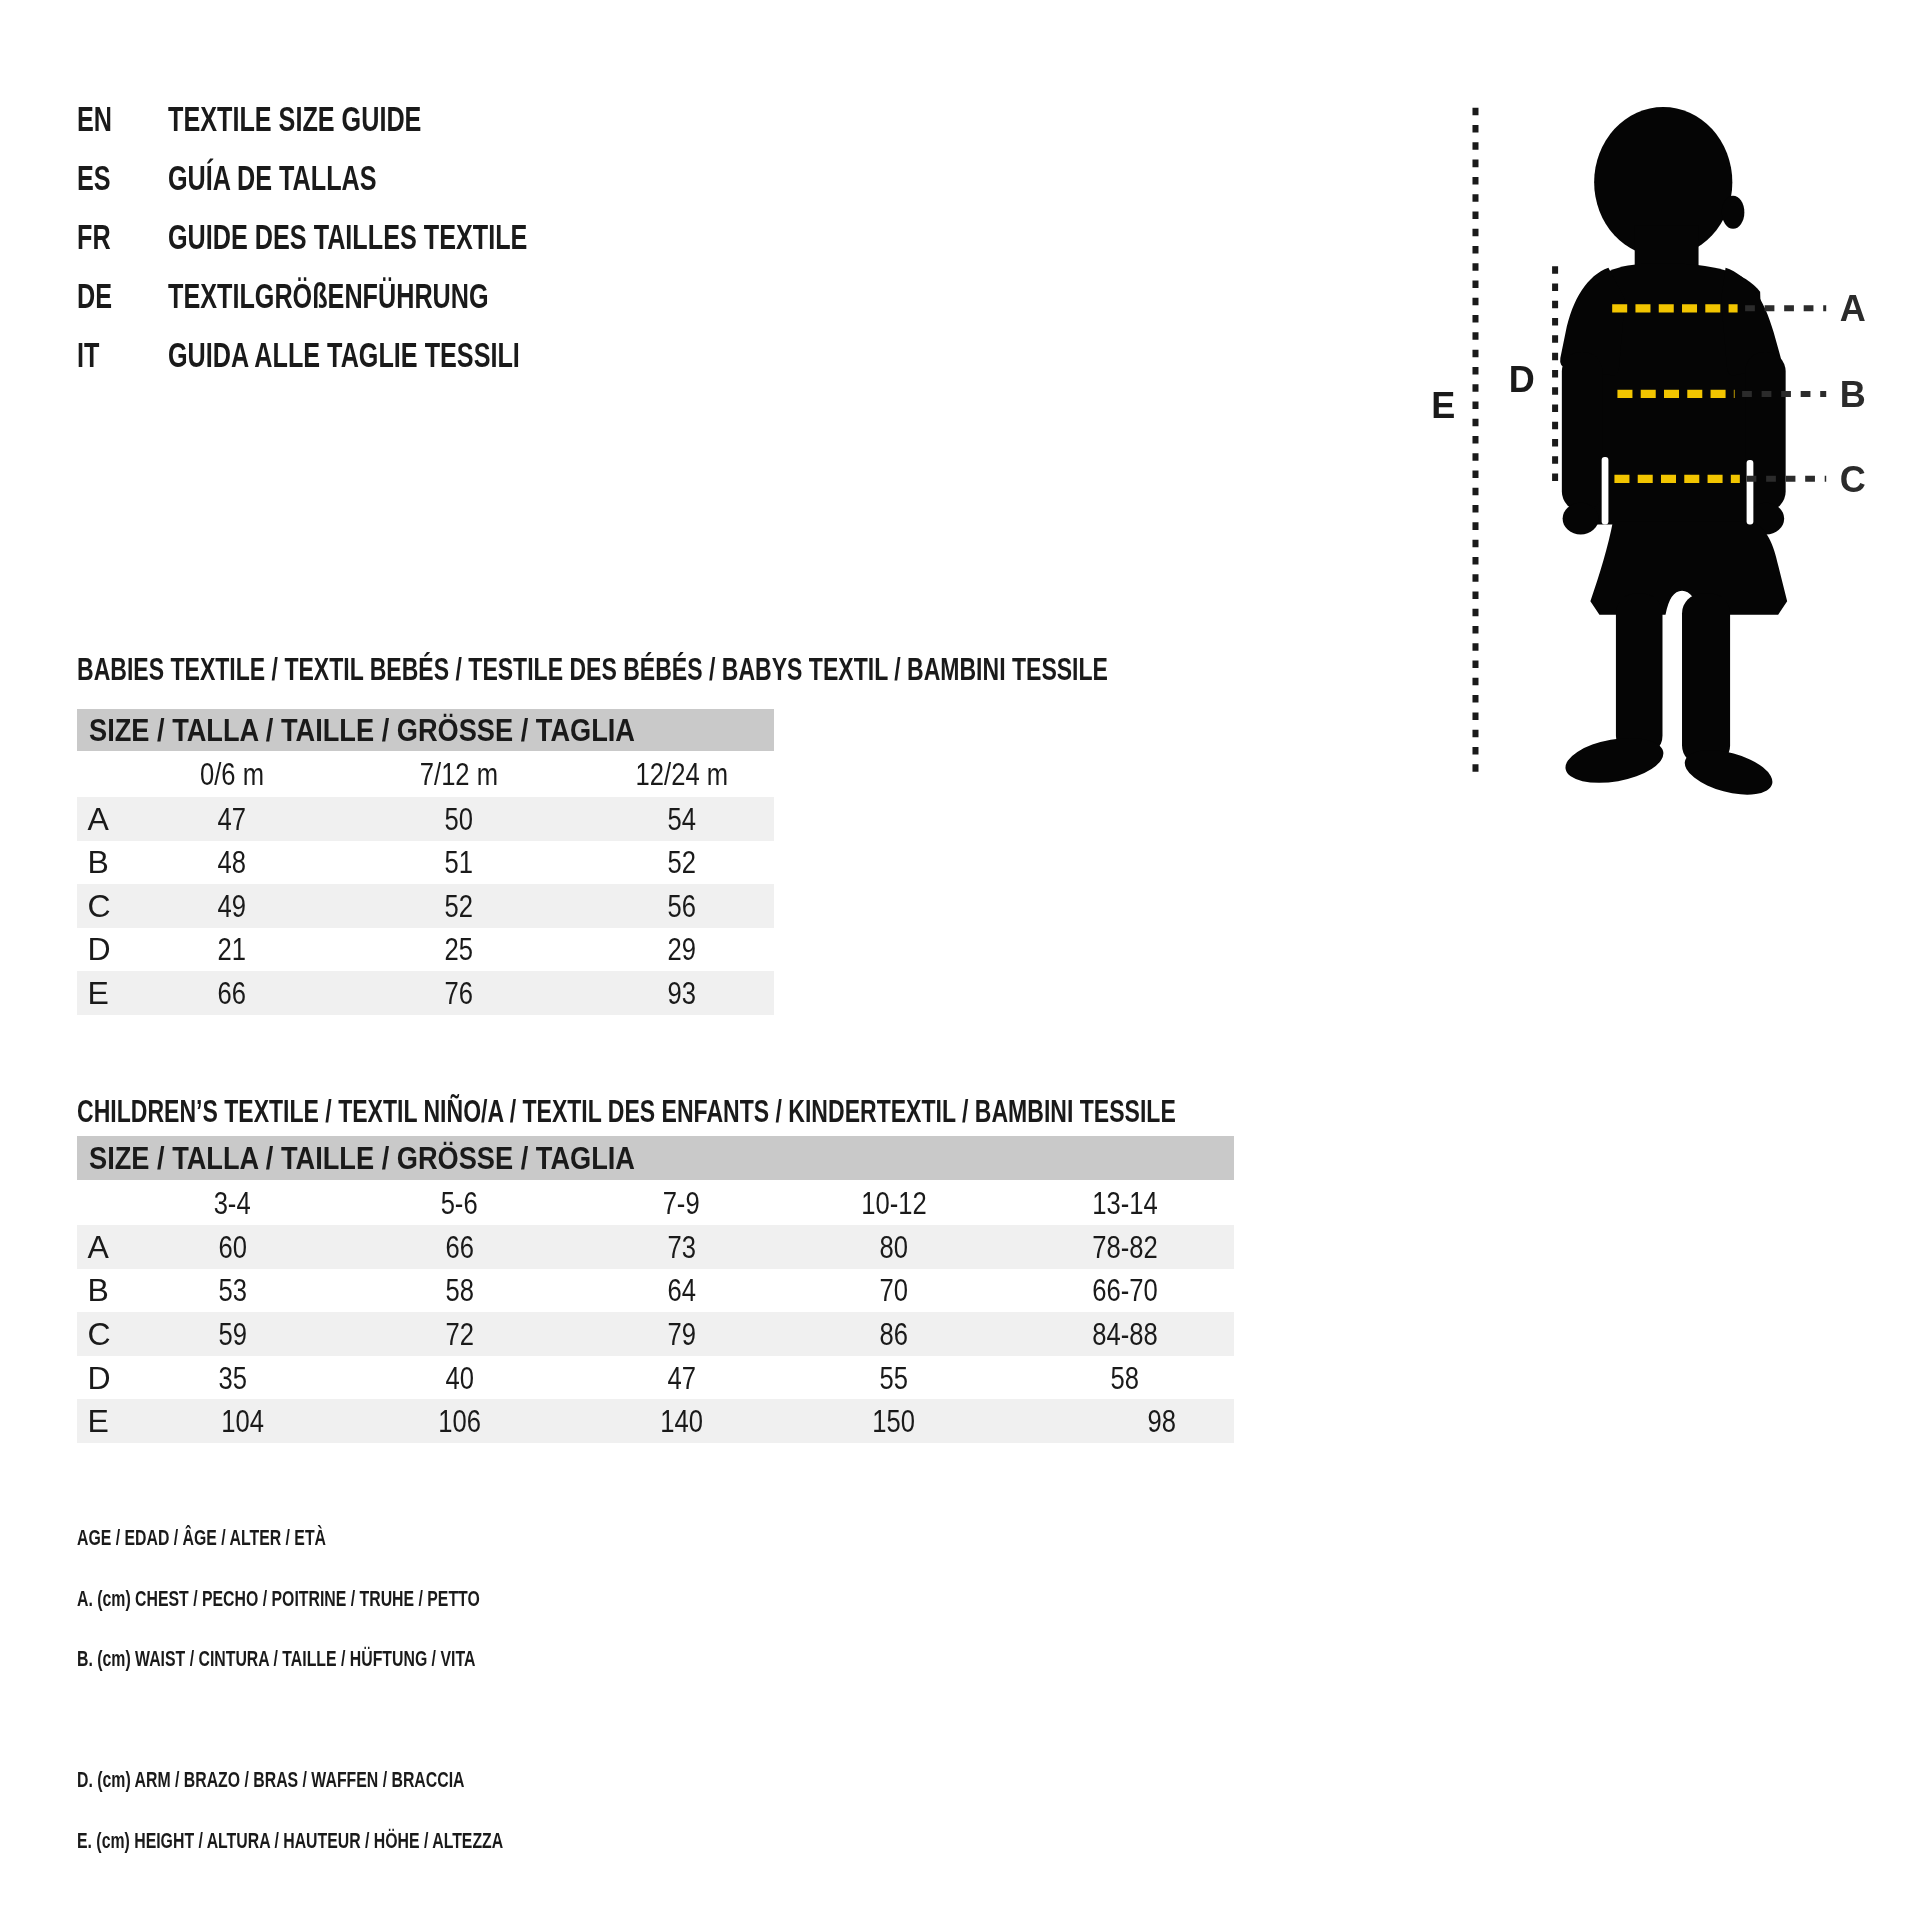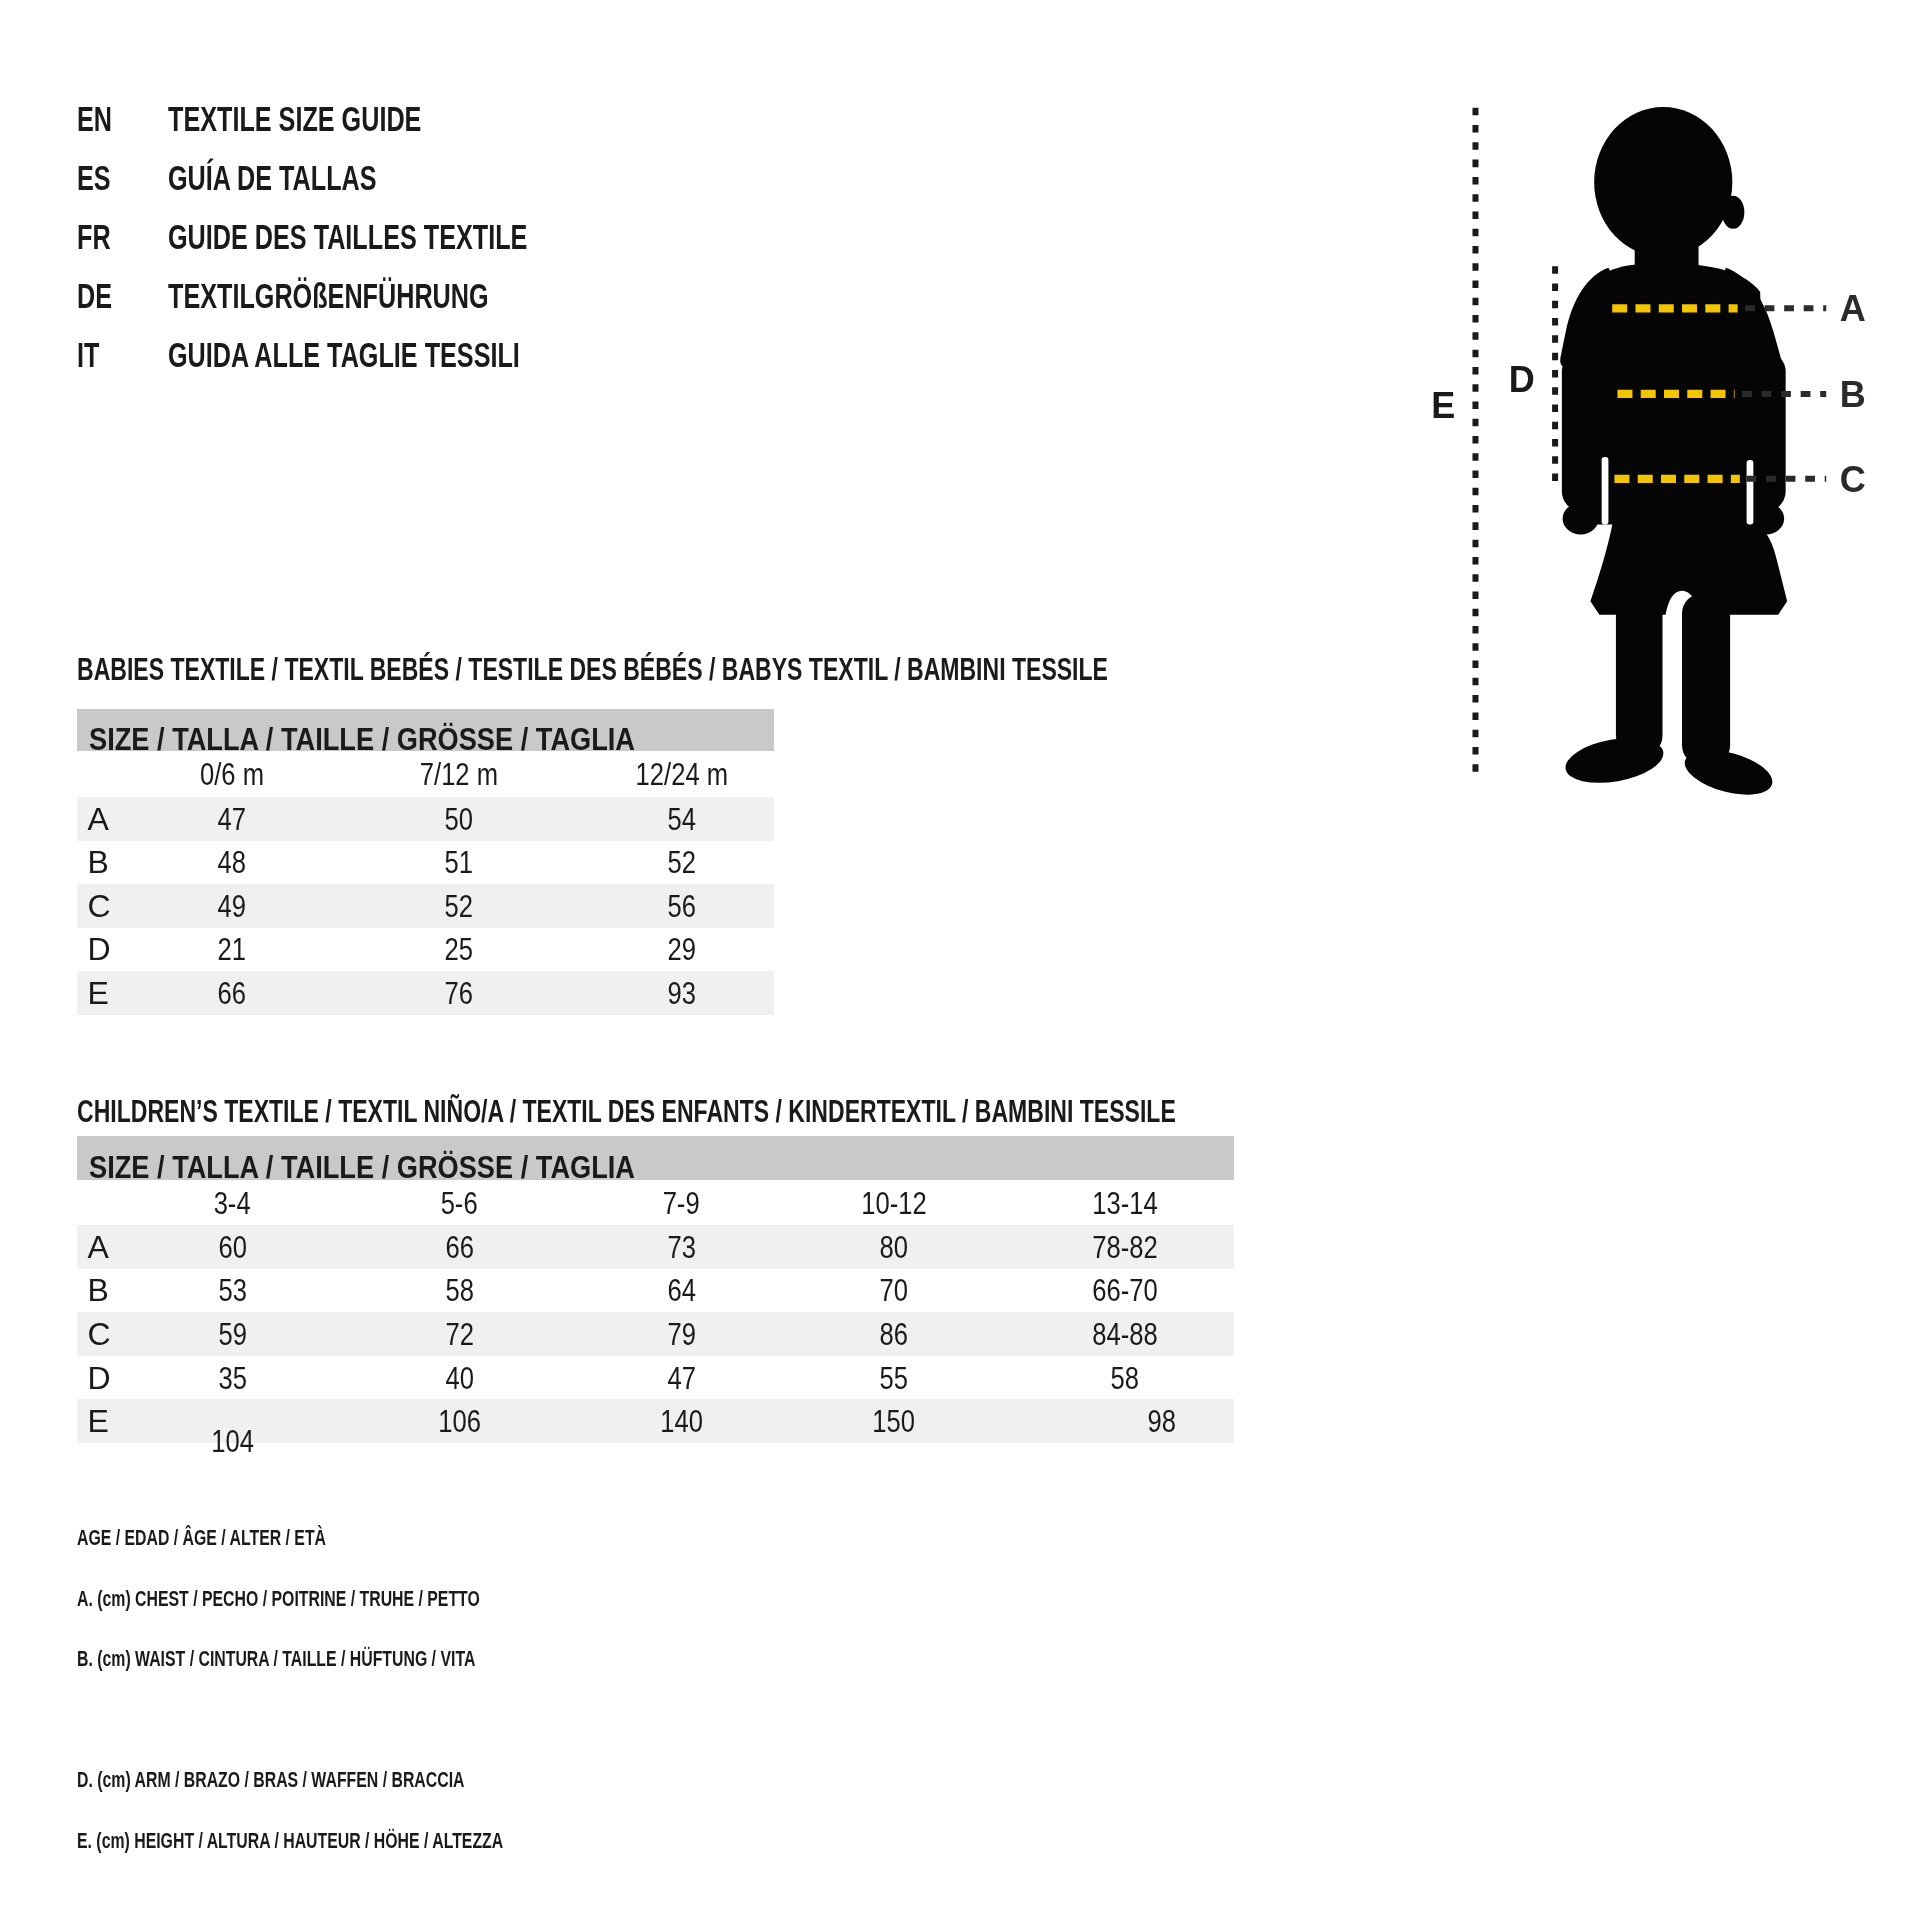--- a/index.html
+++ b/index.html
@@ -15,21 +15,21 @@
   
   .lang-block{top:89px;left:77px;}
   .lang-row{display:flex;height:59px;line-height:59px;font-size:35px;font-weight:700;}
   .lang-code{width:91px;flex:0 0 91px;}
 
   
   .section-heading{left:77px;height:42px;line-height:42px;font-size:32px;font-weight:700;}
 
   
   .size-bar{left:77px;background:#c9c9c9;font-size:32px;font-weight:700;}
-  .size-bar .size-bar-text{position:absolute;left:12px;top:9px;height:100%;display:flex;align-items:center;}
+  .size-bar .size-bar-text{position:absolute;left:12px;top:0;height:100%;display:flex;align-items:center;}
 
   
   .trow{left:77px;height:44px;}
   .trow.stripe{background:#f0f0f0;}
   .rlabel{position:absolute;left:10.5px;top:0;width:68px;height:44px;line-height:44px;font-size:32px;font-weight:400;text-align:left;}
   .cell{position:absolute;top:0;height:44px;line-height:44px;font-size:32px;font-weight:400;text-align:center;}
   .bc{width:150px;}  
   .cc{width:165px;}  
   .colhead{font-weight:400;}
 
@@ -218,21 +218,21 @@
   <div class="abs trow" style="top:1356px;width:1157px;">
     <span class="rlabel">D</span>
     <span class="cell cc" style="left:73px;"><span class="condc">35</span></span>
     <span class="cell cc" style="left:300px;"><span class="condc">40</span></span>
     <span class="cell cc" style="left:522px;"><span class="condc">47</span></span>
     <span class="cell cc" style="left:734px;"><span class="condc">55</span></span>
     <span class="cell cc" style="left:965px;"><span class="condc">58</span></span>
   </div>
   <div class="abs trow stripe" style="top:1399px;width:1157px;">
     <span class="rlabel">E</span>
-    <span class="cell cc" style="left:73px;margin-top:20px;"><span class="condc">104</span></span>
+    <span class="cell cc" style="left:83px;"><span class="condc">104</span></span>
     <span class="cell cc" style="left:300px;"><span class="condc">106</span></span>
     <span class="cell cc" style="left:522px;"><span class="condc">140</span></span>
     <span class="cell cc" style="left:734px;"><span class="condc">150</span></span>
     <span class="cell cc" style="left:1002px;"><span class="condc">98</span></span>
   </div>
 
   <div class="abs legend-line" style="top:1516px;"><span class="cond">AGE / EDAD / ÂGE / ALTER / ETÀ</span></div>
   <div class="abs legend-line" style="top:1577px;"><span class="cond">A. (cm) CHEST / PECHO / POITRINE / TRUHE / PETTO</span></div>
   <div class="abs legend-line" style="top:1637px;"><span class="cond">B. (cm) WAIST / CINTURA / TAILLE / HÜFTUNG / VITA</span></div>
   <div class="abs legend-line" style="top:1758px;"><span class="cond">D. (cm) ARM / BRAZO / BRAS / WAFFEN / BRACCIA</span></div>

